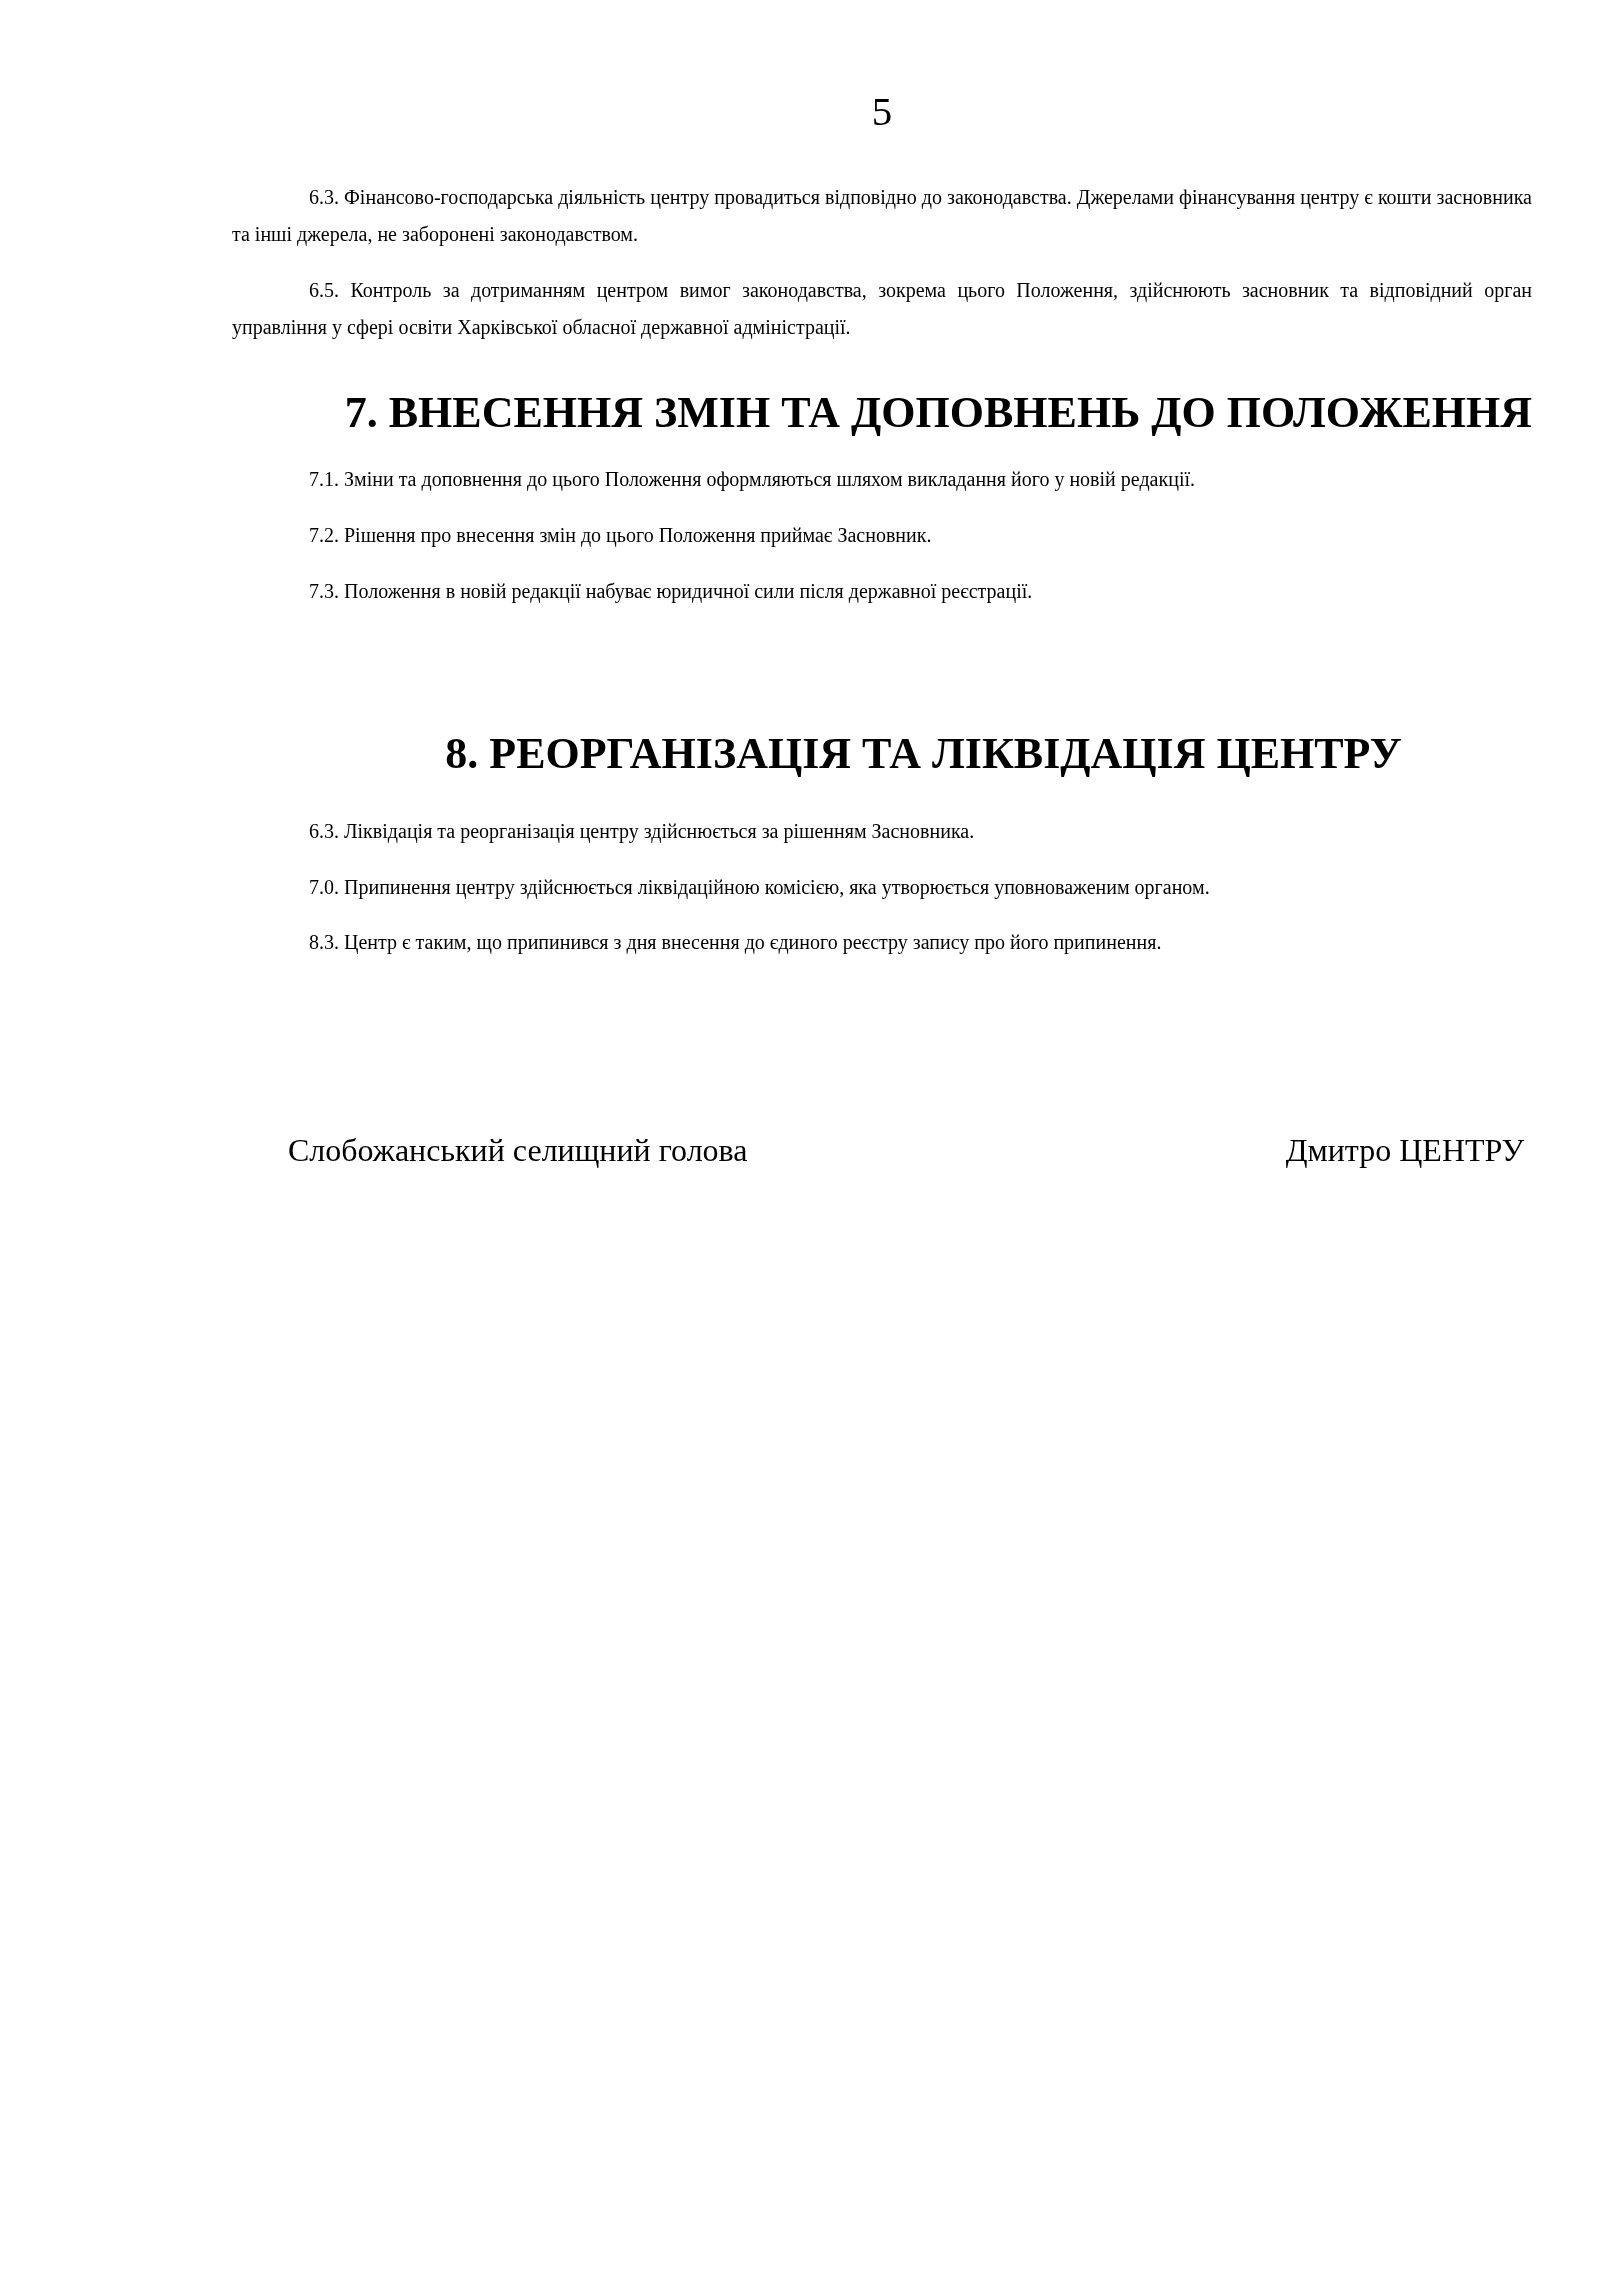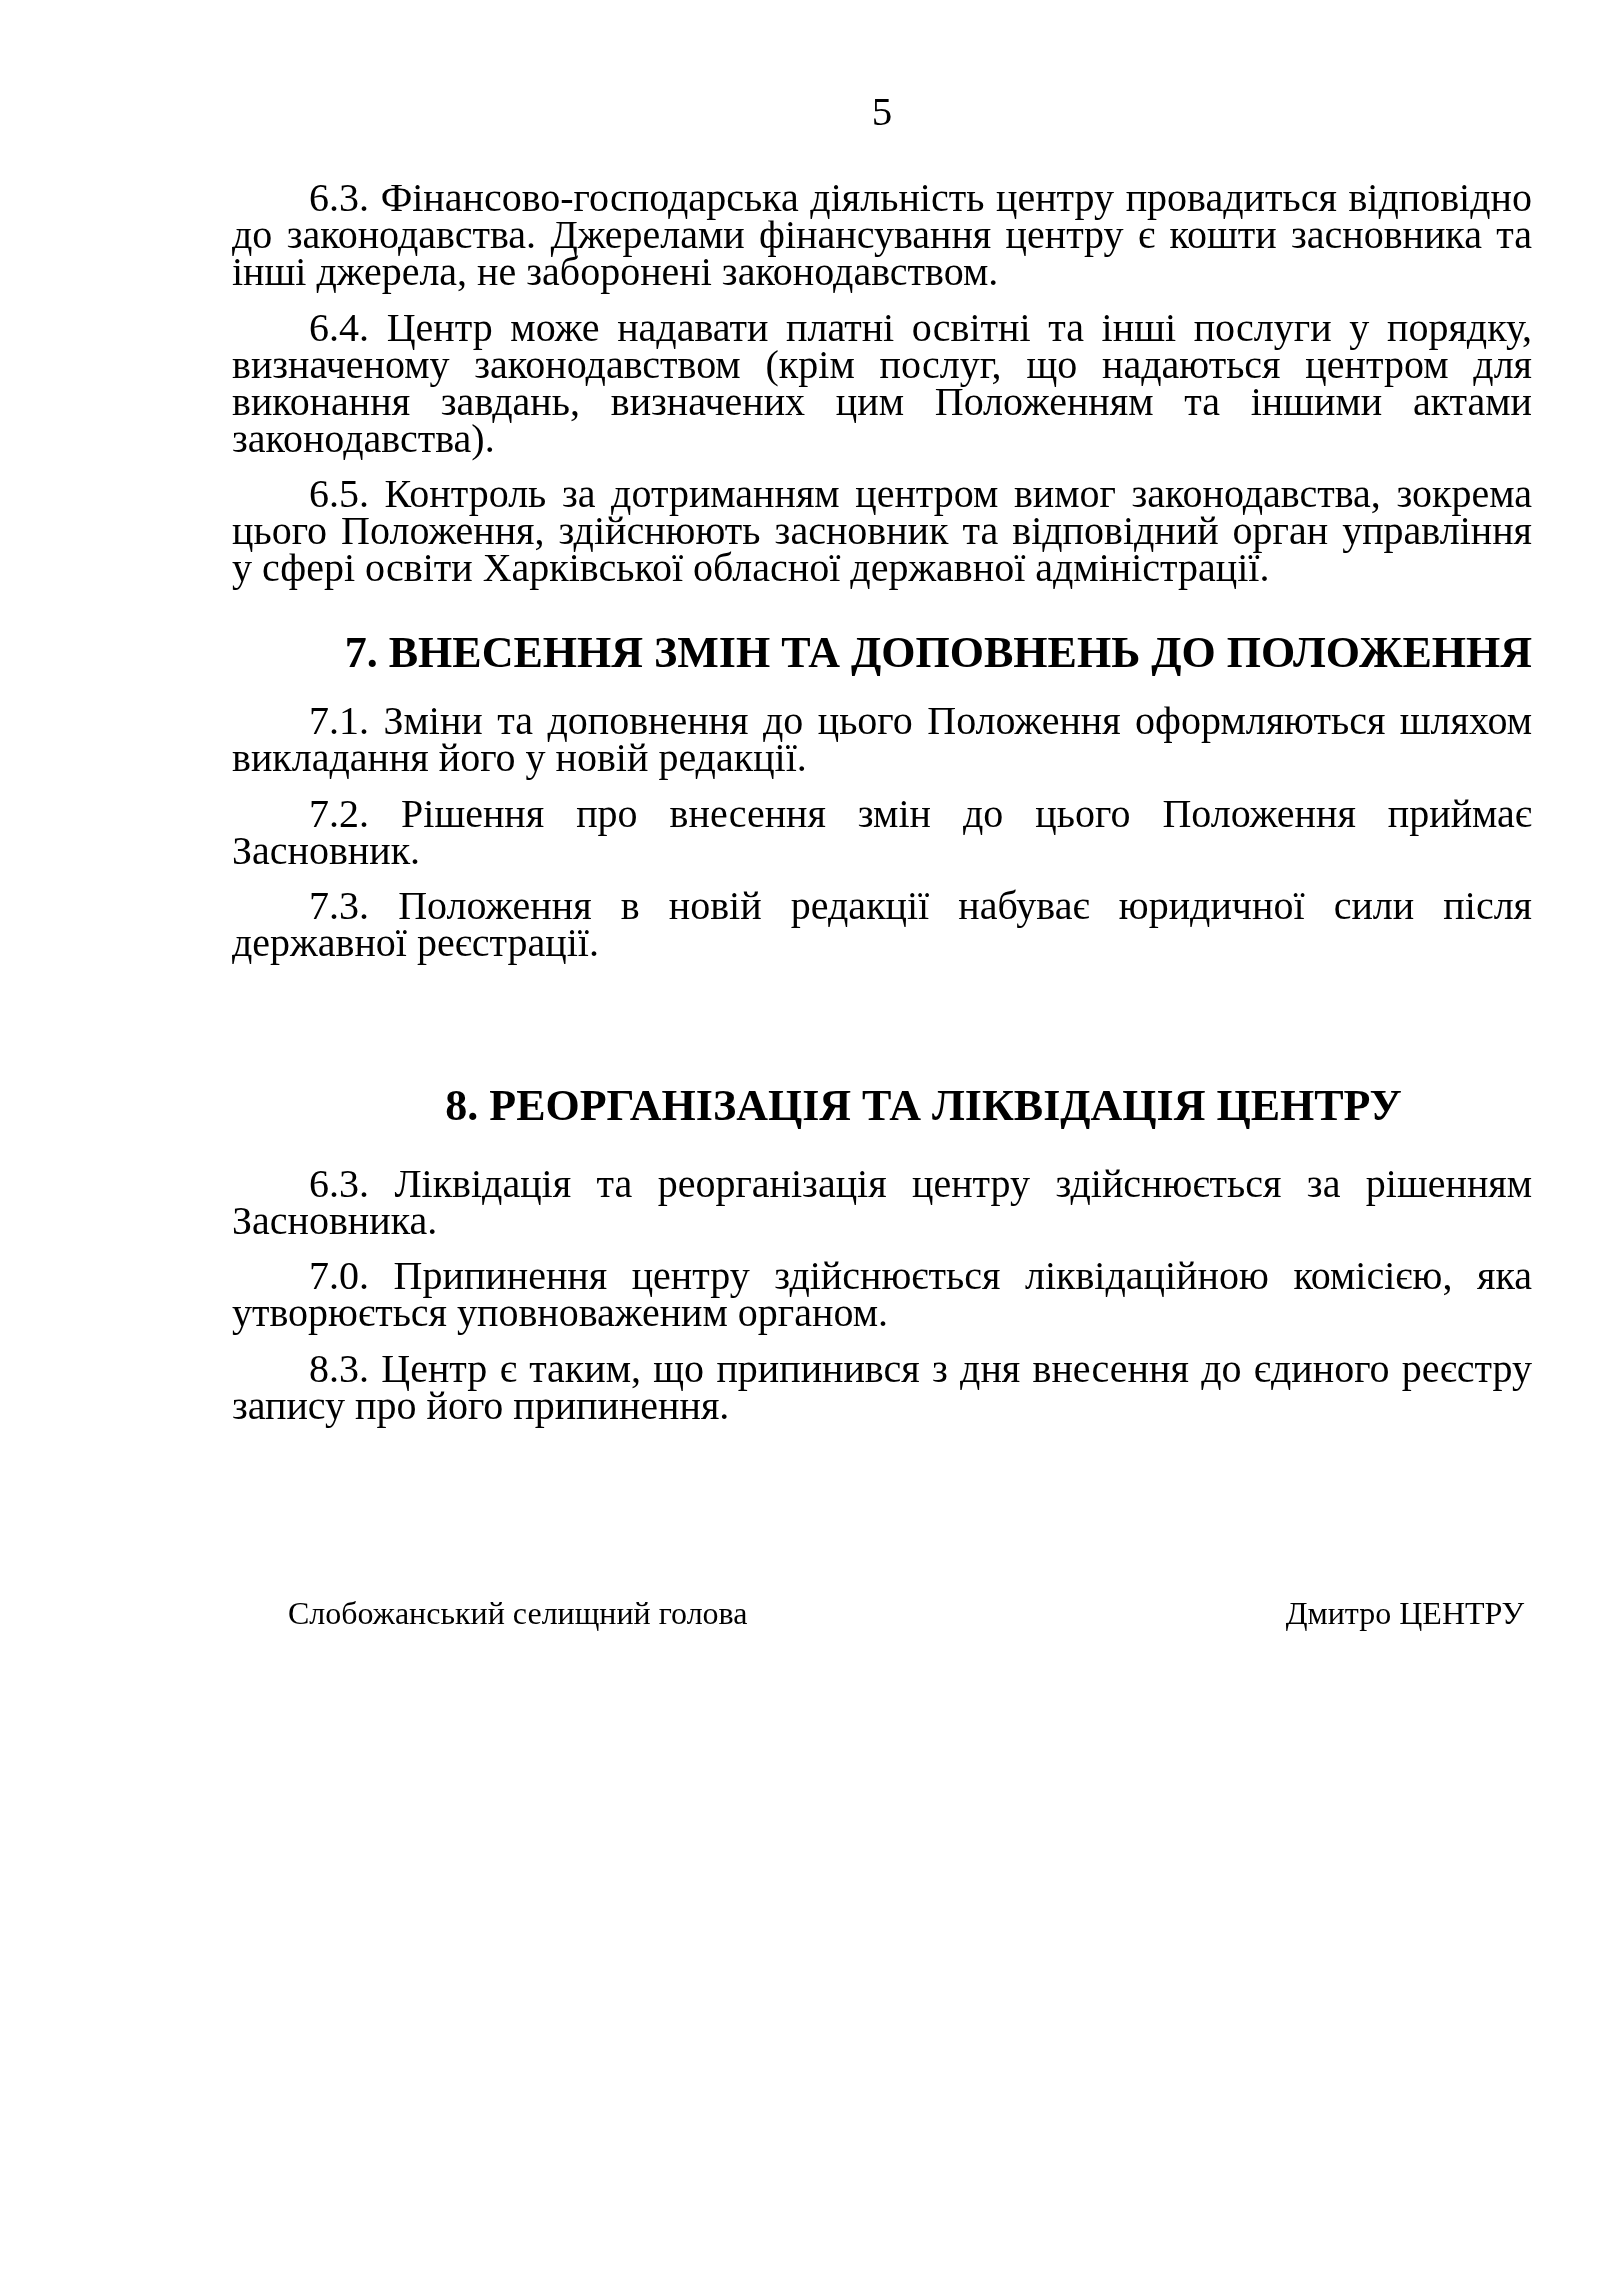--- a/index.html
+++ b/index.html
@@ -18,21 +18,21 @@
     font-family: "Liberation Serif", "DejaVu Serif", serif;
     overflow: hidden;
   }
   .pageno {
     font-size: 41px;
     line-height: 37px;
     text-align: center;
     margin: 0 0 49px 0;
   }
   .para {
-    font-size: 40px;
+    font-size: 20px;
     line-height: 37px;
     text-align: justify;
     text-indent: 77px;
     margin: 0 0 18.6px 0;
   }
   .heading {
     font-size: 44px;
     line-height: 55px;
     font-weight: bold;
     text-align: center;
@@ -58,21 +58,20 @@
 </style>
 </head>
 <body>
 
 <div class="page">
 
   <div class="pageno">5</div>
 
   <p class="para">6.3. Фінансово-господарська діяльність центру провадиться відповідно до законодавства. Джерелами фінансування центру є кошти засновника та інші джерела, не заборонені законодавством.</p>
 
-  <p class="para">6.4. Центр може надавати платні освітні та інші послуги у порядку, визначеному законодавством (крім послуг, що надаються центром для виконання завдань, визначених цим Положенням та іншими актами законодавства).</p>
 
   <p class="para">6.5. Контроль за дотриманням центром вимог законодавства, зокрема цього Положення, здійснюють засновник та відповідний орган управління у сфері освіти Харківської обласної державної адміністрації.</p>
 
   <div class="heading h7">7. ВНЕСЕННЯ ЗМІН ТА ДОПОВНЕНЬ ДО ПОЛОЖЕННЯ</div>
 
   <p class="para">7.1. Зміни та доповнення до цього Положення оформляються шляхом викладання його у новій редакції.</p>
 
   <p class="para">7.2. Рішення про внесення змін до цього Положення приймає Засновник.</p>
 
   <p class="para">7.3. Положення в новій редакції набуває юридичної сили після державної реєстрації.</p>

